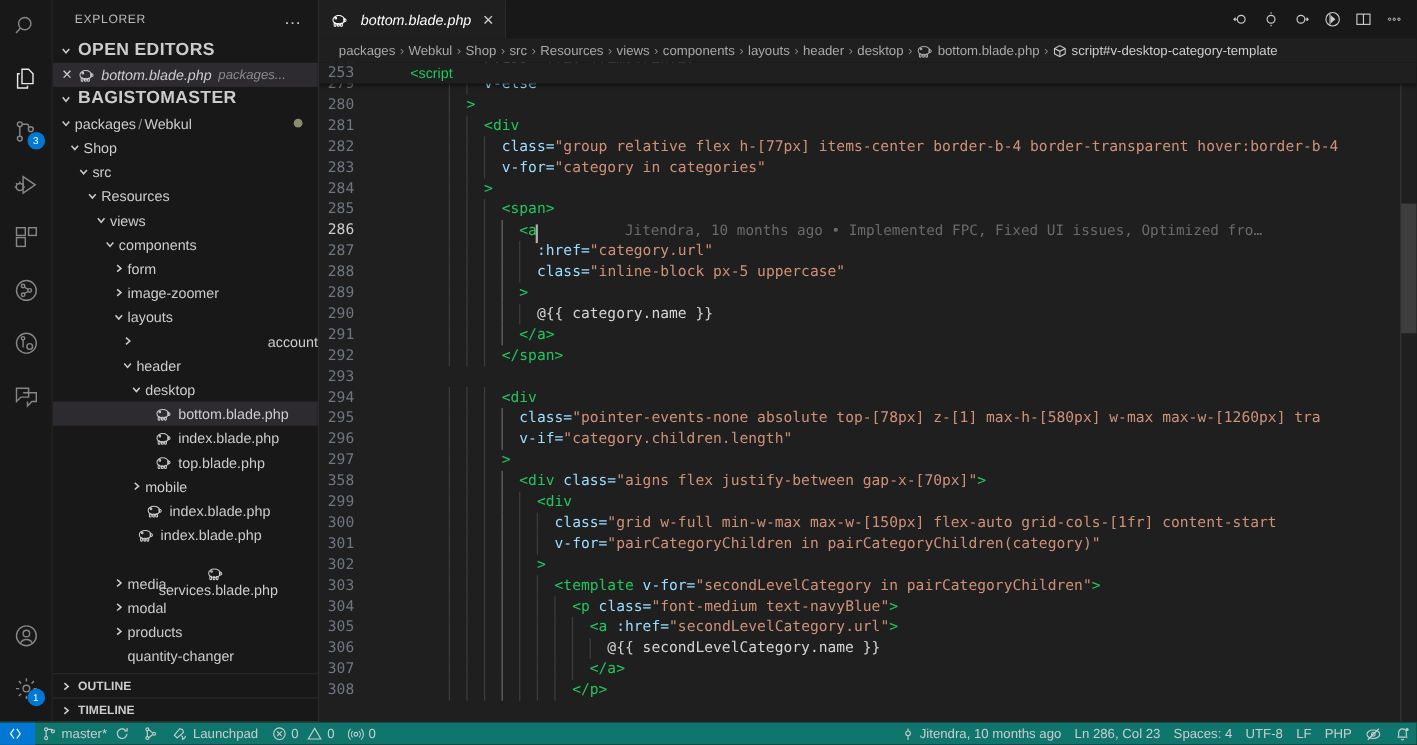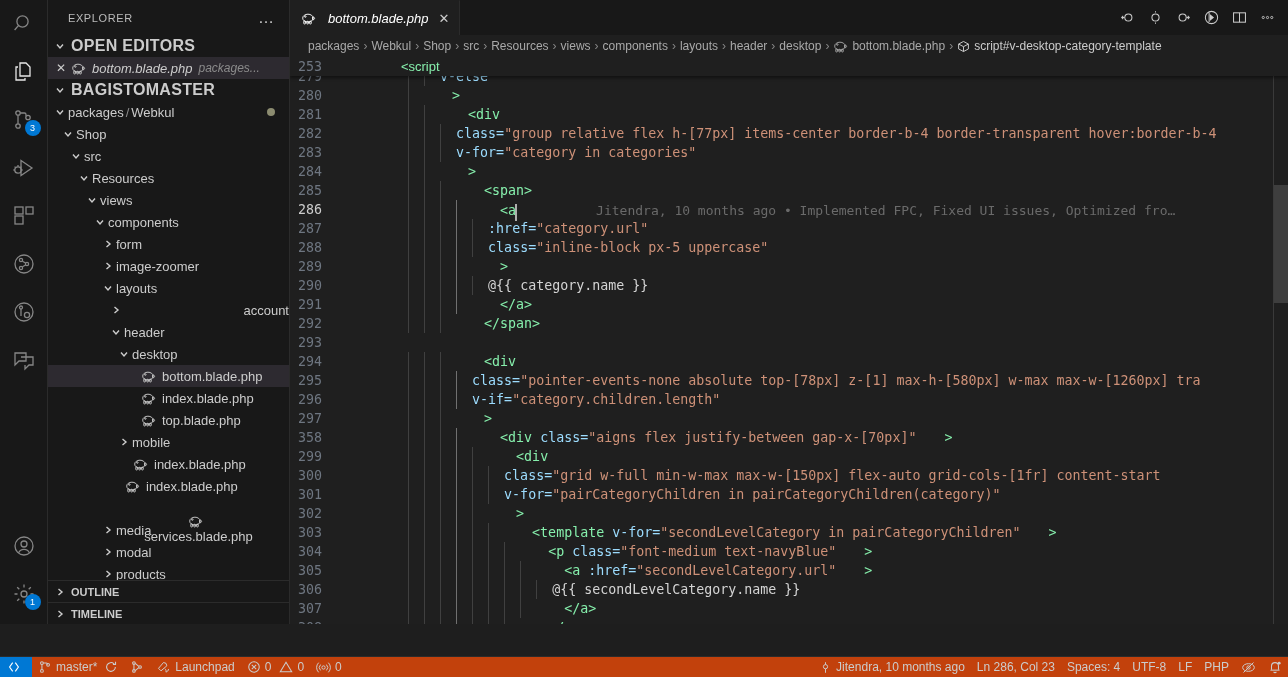--- a/index.html
+++ b/index.html
@@ -110,41 +110,41 @@
   .cl {
     height: 19px; display: flex; align-items: center; white-space: pre;
     font-family: "DejaVu Sans Mono", "Liberation Mono", monospace; font-size: 13.3px;
   }
   .ln {
     width: 54px; flex: 0 0 54px; text-align: right; padding-right: 22px;
     color: #6e7681; font-family: "DejaVu Sans Mono","Liberation Mono", monospace; font-size: 13.3px;
   }
   .ln.cur { color: #cccccc; }
   .ctext { position: relative; flex: 1 1 auto; white-space: pre; }
-  .tk-tag { color: #86efac; margin-left: 28px; }
+  .tk-tag { color: #22c55e; }
   .tk-attr { color: #9cdcfe; }
   .tk-str { color: #ce9178; }
   .tk-plain { color: #d4d4d4; }
   .blame { color: #6a6a6a; font-style: normal; margin-left: 20px; }
   .cursor {
     display: inline-block; width: 2px; height: 17px; background: #aeafad;
     vertical-align: text-bottom; margin: 0 -1px; position: relative; top: 3px;
   }
   .indent-guides { position: absolute; inset: 0; pointer-events: none; }
   .ig { position: absolute; width: 1px; background: #404040; }
   .ig.active { background: #707070; }
 
   .vscroll { position: absolute; top: 0; right: 0; width: 14px; bottom: 0; }
   .vscroll .thumb { position: absolute; left: 0; width: 14px; background: rgba(121,121,121,.35); }
   .overview-border { position: absolute; top:0; bottom:0; right: 14px; width: 1px; background: #3a3a3a; }
 
   
   .statusbar {
-    height: 21px; flex: 0 0 21px; background: #c2410c; display: flex; align-items: center;
-    font-size: 12px; color: #cccccc; border-top: 1px solid #2b2b2b; margin-top: 32px;
+    height: 21px; flex: 0 0 21px; background: #0f766e; display: flex; align-items: center;
+    font-size: 12px; color: #cccccc; border-top: 1px solid #2b2b2b;
   }
   .sb-remote {
     background: #0078d4; color: #ffffff; height: 21px; display: flex; align-items: center;
     padding: 0 7px; gap: 4px;
   }
   .sb-item { display: flex; align-items: center; gap: 4px; padding: 0 6px; height: 21px; }
   .sb-right { margin-left: auto; display: flex; align-items: center; }
   svg { fill: none; stroke: currentColor; }
 </style>
 </head>

